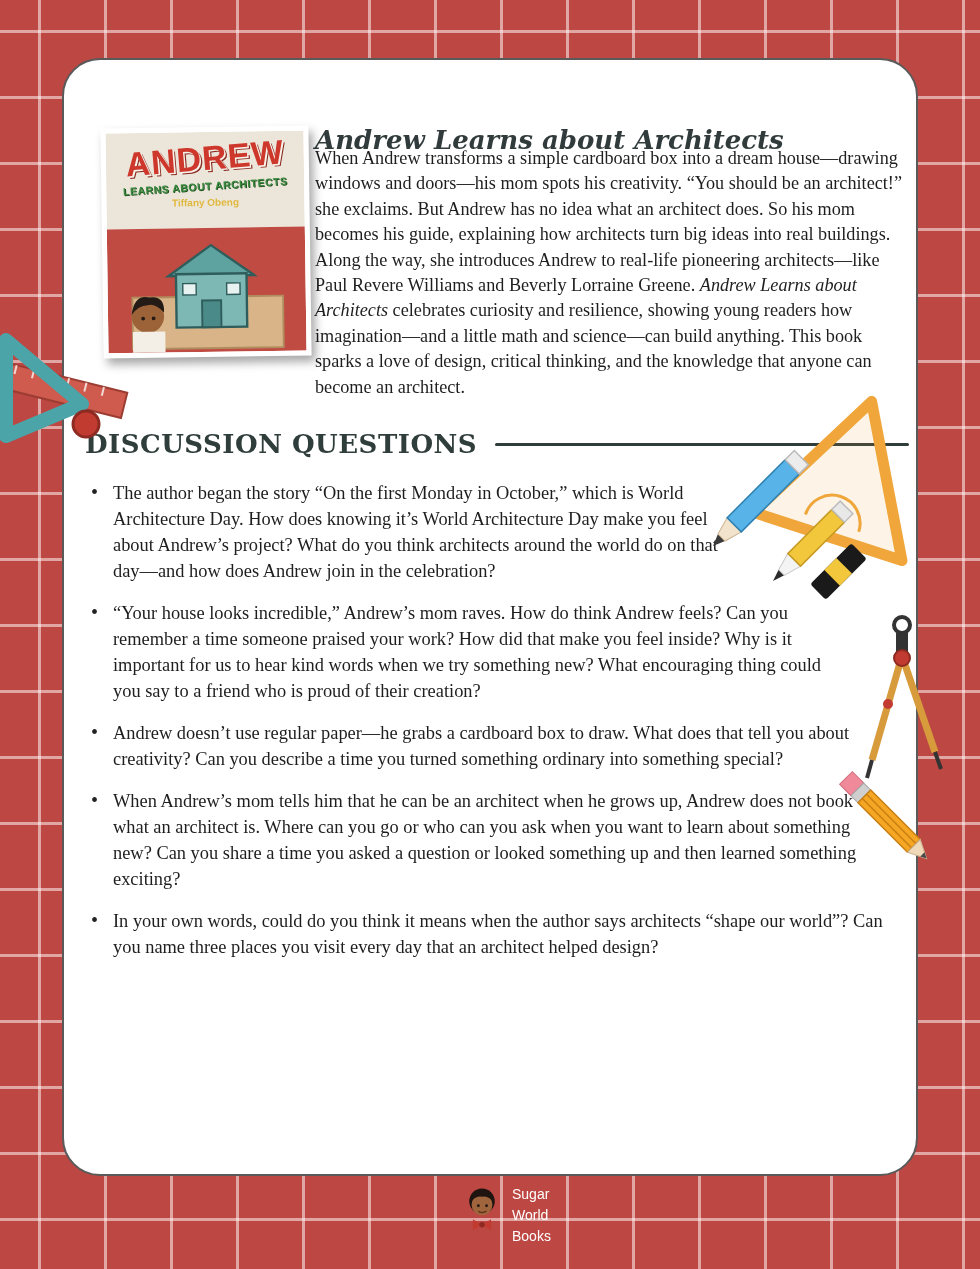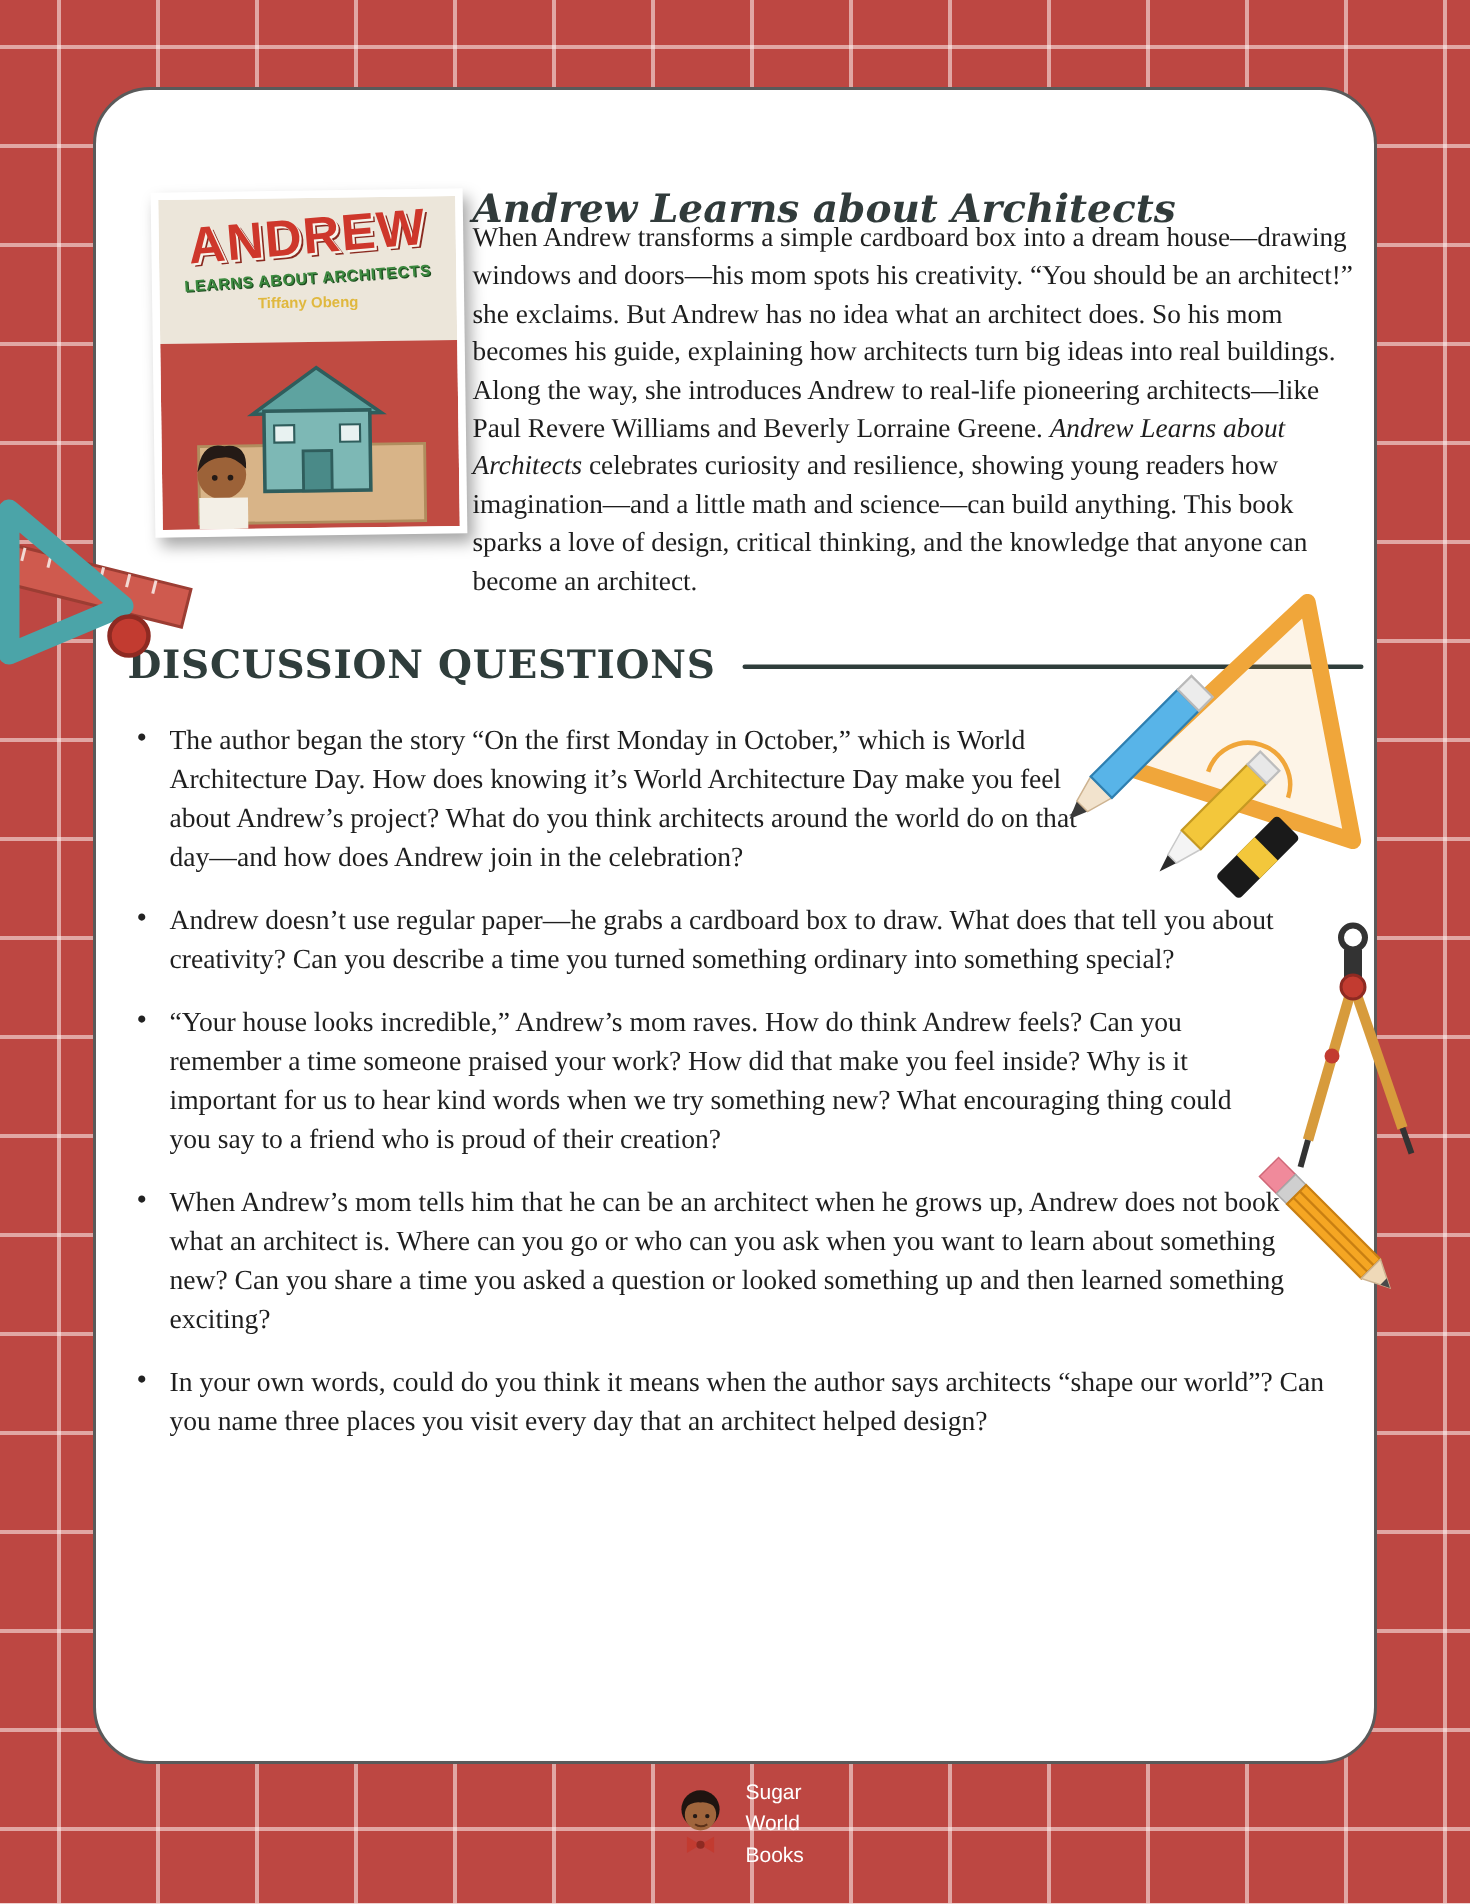--- a/index.html
+++ b/index.html
@@ -71,22 +71,22 @@
   }
   .q { position:relative; margin-bottom:16px; }
   .q::before {
     content:"\2022"; position:absolute; left:-22px; top:-1px;
     font-size:20px; color:#222;
   }
   .q.narrow { padding-right:148px; }
   .q.med { padding-right:40px; }
   
   .footer {
-    position:absolute; left:447px; top:1184px; display:flex; gap:10px;
-    align-items:flex-end; z-index:2;
+    position:absolute; left:462px; top:1184px; display:flex; gap:10px;
+    align-items:flex-start; z-index:2;
   }
   .brand {
     font-family:"Liberation Sans", sans-serif; font-size:14px; line-height:21px;
     color:#ffffff;
   }
   
   .deco { position:absolute; z-index:4; pointer-events:none; }
   .deco-tools-left { left:-8px; top:322px; width:150px; height:130px; }
   .deco-pencils    { left:688px; top:396px; width:245px; height:205px; }
   .deco-compass    { left:852px; top:612px; width:100px; height:175px; }
@@ -128,22 +128,22 @@
   <h1 class="main-title">Andrew Learns about Architects</h1>
   <p class="desc"><span>When Andrew transforms a simple cardboard box into a dream house—drawing windows and doors—his mom spots his creativity. “You should be an architect!” she exclaims. But Andrew has no idea what an architect does. So his mom becomes his guide, explaining how architects turn big ideas into real buildings. Along the way, she introduces Andrew to real-life pioneering architects—like Paul Revere Williams and Beverly Lorraine Greene. </span><em>Andrew Learns about Architects</em><span> celebrates curiosity and resilience, showing young readers how imagination—and a little math and science—can build anything. This book sparks a love of design, critical thinking, and the knowledge that anyone can become an architect.</span></p>
 
   <div class="dq">
     <h2>DISCUSSION QUESTIONS</h2>
     <div class="rule"></div>
   </div>
 
   <div class="questions">
     <div class="q narrow">The author began the story “On the first Monday in October,” which is World Architecture Day.  How does knowing it’s World Architecture Day make you feel about Andrew’s project? What do you think architects around the world do on that day—and how does Andrew join in the celebration?</div>
+    <div class="q med">“Your house looks incredible,” Andrew’s mom raves. How do think Andrew feels? Can you remember a time someone praised your work? How did that make you feel inside? Why is it important for us to hear kind words when we try something new? What encouraging thing could you say to a friend who is proud of their creation?</div>
     <div class="q">Andrew doesn’t use regular paper—he grabs a cardboard box to draw. What does that tell you about creativity? Can you describe a time you turned something ordinary into something special?</div>
-    <div class="q med">“Your house looks incredible,” Andrew’s mom raves. How do think Andrew feels? Can you remember a time someone praised your work? How did that make you feel inside? Why is it important for us to hear kind words when we try something new? What encouraging thing could you say to a friend who is proud of their creation?</div>
     <div class="q">When Andrew’s mom tells him that he can be an architect when he grows up, Andrew does not book what an architect is. Where can you go or who can you ask when you want to learn about something new? Can you share a time you asked a question or looked something up and then learned something exciting?</div>
     <div class="q">In your own words, could do you think it means when the author says architects “shape our world”? Can you name three places you visit every day that an architect helped design?</div>
   </div>
 
   <div class="footer">
     <svg width="40" height="58" viewBox="0 0 44 62">
       <circle cx="22" cy="18" r="14" fill="#1f1410"></circle>
       <circle cx="22" cy="22" r="11.5" fill="#a0653c"></circle>
       <path d="M 9 18 Q 12 6 22 6 Q 32 6 35 18 Q 28 12 22 13 Q 16 12 9 18 Z" fill="#1f1410"></path>
       <circle cx="18" cy="23" r="1.6" fill="#241a16"></circle>

